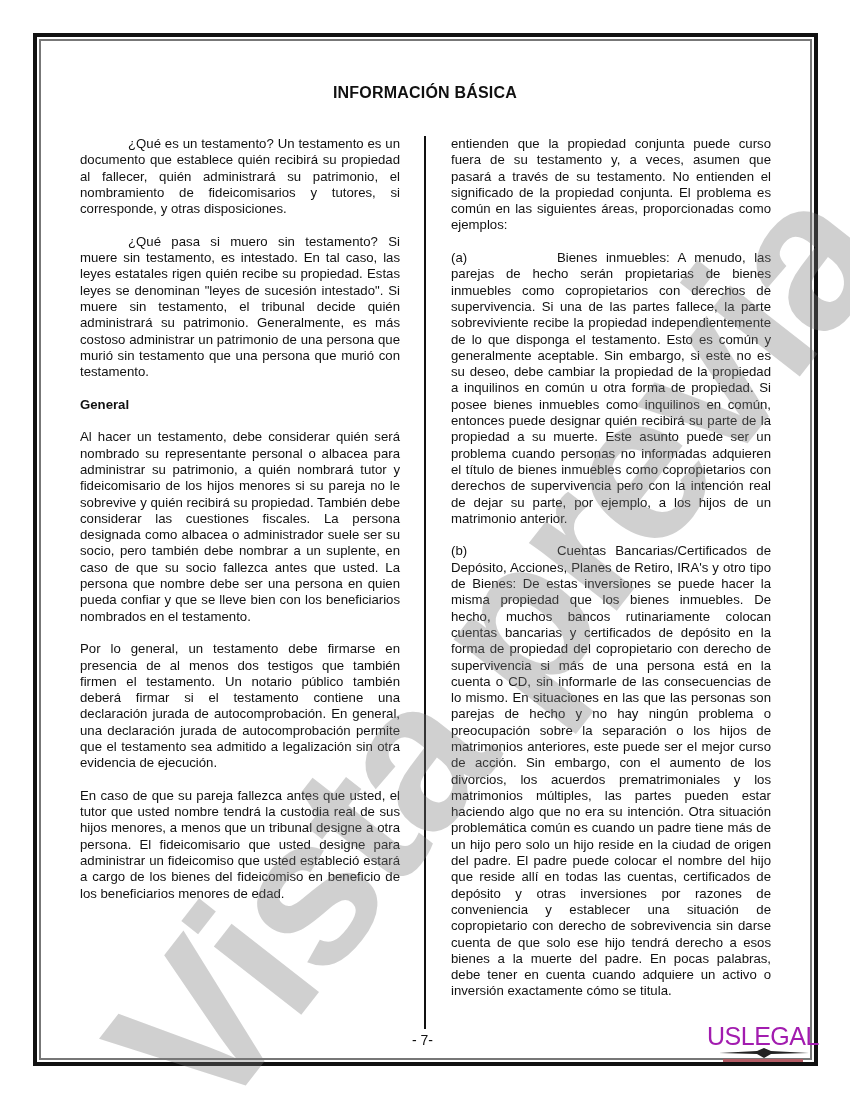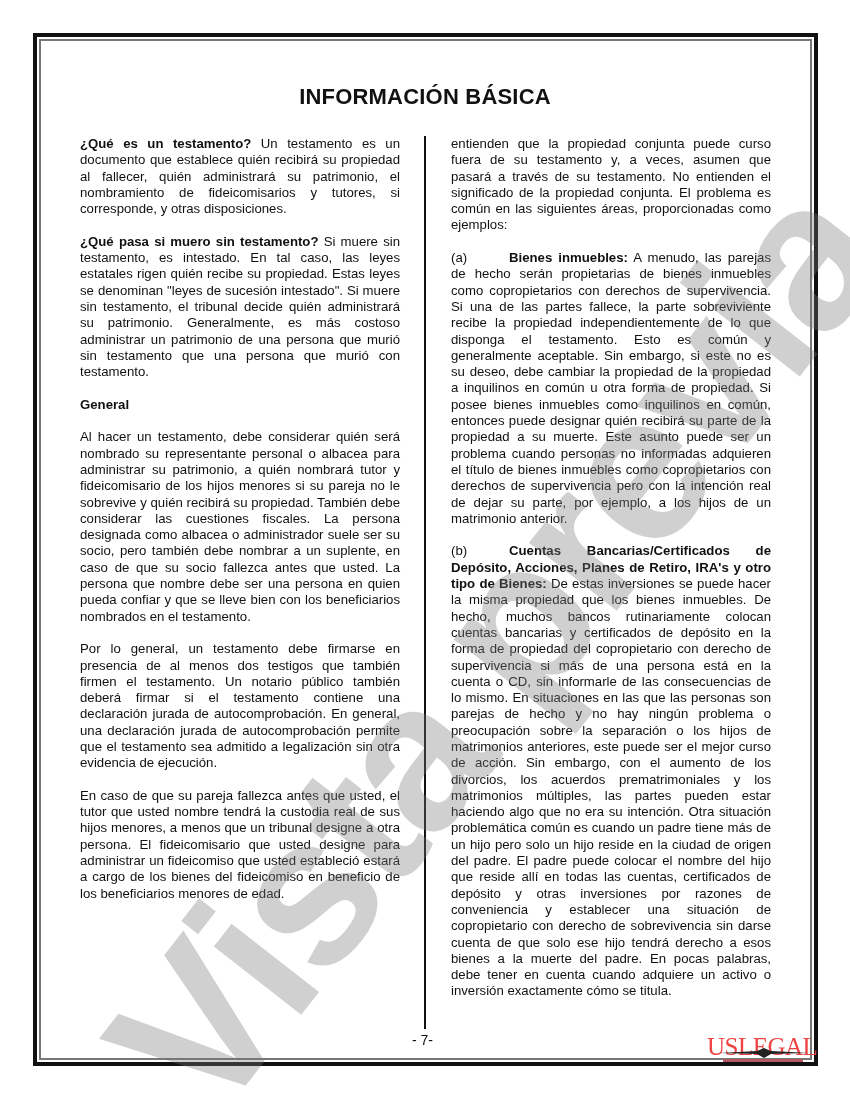--- a/index.html
+++ b/index.html
@@ -3,33 +3,33 @@
 <meta charset="utf-8">
 <style>
   html, body { margin: 0; padding: 0; background: #ffffff; }
   body { width: 850px; height: 1100px; position: relative; overflow: hidden;
          font-family: "Liberation Sans", sans-serif; color: #111; }
   .frame-outer { position: absolute; left: 33px; top: 33px; width: 785px; height: 1033px;
                  border: 4px solid #111; box-sizing: border-box; }
   .frame-inner { position: absolute; left: 2px; top: 2px; right: 2px; bottom: 2px;
                  border: 2px solid #777; }
   .title { position: absolute; left: 0; width: 850px; top: 84px; text-align: center;
-           font-weight: bold; font-size: 22px; letter-spacing: 0.2px; }
+           font-weight: bold; font-size: 16px; letter-spacing: 0.2px; }
   .col { position: absolute; top: 136px; width: 320px; font-size: 13.2px; line-height: 16.3px;
          text-align: justify; }
   .col-left { left: 80px; }
   .col-right { left: 451px; }
   .col p { margin: 0 0 16.3px 0; }
   .col p.heading { font-weight: bold; }
-  .col b { font-weight: bold; }
+  .col b { font-weight: normal; margin-left: 48px; }
   .divider { position: absolute; left: 424px; top: 136px; width: 1.5px; height: 893px; background: #111; }
   .page-number { position: absolute; left: 412px; top: 1032px; font-size: 14px; }
   .logo { position: absolute; left: 707px; top: 1024px; width: 112px; height: 40px; }
-  .logo-text { font-family: Liberation Serif, serif; color: #ef4444; font-size: 25px;
-               letter-spacing: -0.5px; line-height: 24px; margin-top: 11px; }
+  .logo-text { font-family: Liberation Sans, sans-serif; color: #a21caf; font-size: 25px;
+               letter-spacing: -0.5px; line-height: 24px; }
   .logo-wing { position: absolute; left: 12px; top: 24px; }
   .logo-sub { position: absolute; left: 16px; top: 35px; width: 80px; height: 3px; background: #b25a63; }
   .watermark { position: absolute; left: 30px; top: 500px; transform: rotate(-52deg);
                transform-origin: left top; font-family: "Liberation Sans", sans-serif;
                font-weight: bold; font-size: 210px; color: rgba(120,120,120,0.35);
                white-space: nowrap; pointer-events: none; letter-spacing: -6px; }
   .wm-wrap { position: absolute; left: 0; top: 0; width: 850px; height: 1100px; overflow: hidden; pointer-events: none; }
   .wm-wrap .watermark { left: 60px; top: 1010px; }
   .tab { display: inline-block; width: 58px; }
 </style>

